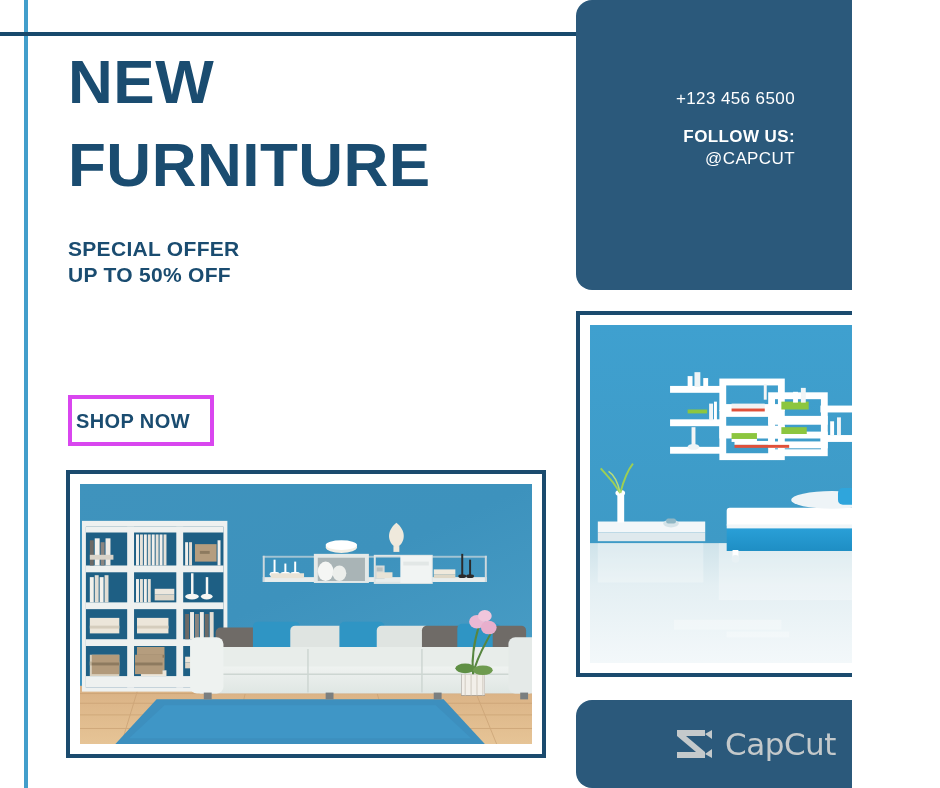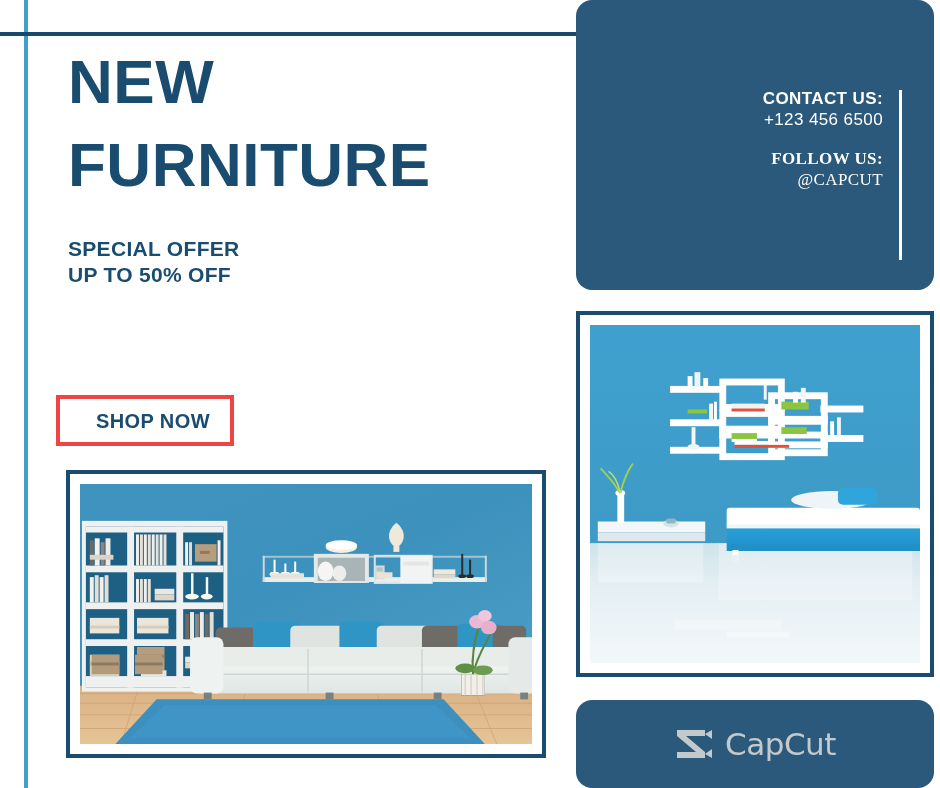--- a/index.html
+++ b/index.html
@@ -3,21 +3,21 @@
 <meta charset="utf-8">
 <title>New Furniture Promo</title>
 <style>
   html,body{margin:0;padding:0;background:#ffffff;}
   body{
     font-family:"Liberation Sans", sans-serif;
     -webkit-font-smoothing:antialiased;
   }
   #poster{
     position:relative;
-    width:940px;
+    width:852px;
     height:788px;
     background:#ffffff;
     overflow:hidden;
   }
 
   
   .v-rule{
     position:absolute;
     left:24px; top:0;
     width:4px; height:788px;
@@ -63,25 +63,25 @@
     font-size:21px;
     font-weight:700;
     line-height:1.25;
     color:#1a4c70;
     letter-spacing:0.3px;
   }
   .offer .ol{display:block;}
 
   .shop-btn{
     position:absolute;
-    left:56px; top:395px;
+    left:68px; top:395px;
     display:inline-block;
     box-sizing:border-box;
-    padding:12px 20px 11px 36px;
-    border:4px solid #ef4444;
+    padding:12px 20px 11px 4px;
+    border:4px solid #d946ef;
     background:#ffffff;
     color:#1a4c70;
     font-size:20px;
     font-weight:700;
     letter-spacing:0.4px;
     cursor:pointer;
     font-family:"Liberation Sans", sans-serif;
     line-height:1;
   }
 
@@ -129,21 +129,21 @@
     letter-spacing:0.4px;
     line-height:1.25;
   }
   .c-value{
     font-size:17px;
     font-weight:400;
     letter-spacing:0.4px;
     line-height:1.25;
   }
   .c-group{ margin-bottom:17px; }
-  .c-group:last-child{ margin-bottom:9px;font-family:Liberation Serif, serif; }
+  .c-group:last-child{ margin-bottom:9px; }
 
   
   .logo-wrap{
     position:absolute;
     left:0; top:0; width:358px; height:88px;
     display:flex; align-items:center; justify-content:center;
     gap:11px;
   }
   .logo-mark{ display:block; }
   .logo-text{
@@ -175,21 +175,20 @@
       <span class="ol">UP TO 50% OFF</span>
     </div>
   </div>
 
   <div class="shop-btn">SHOP NOW</div>
 
   <div class="navy" id="contact-panel"></div>
   <div class="contact-divider"></div>
   <div class="contact-inner">
     <div class="c-group">
-      <div class="c-label">CONTACT US:</div>
       <div class="c-value">+123 456 6500</div>
     </div>
     <div class="c-group">
       <div class="c-label">FOLLOW US:</div>
       <div class="c-value">@CAPCUT</div>
     </div>
   </div>
 
   <div class="frame" id="frame-bed">
     <div class="photo">

